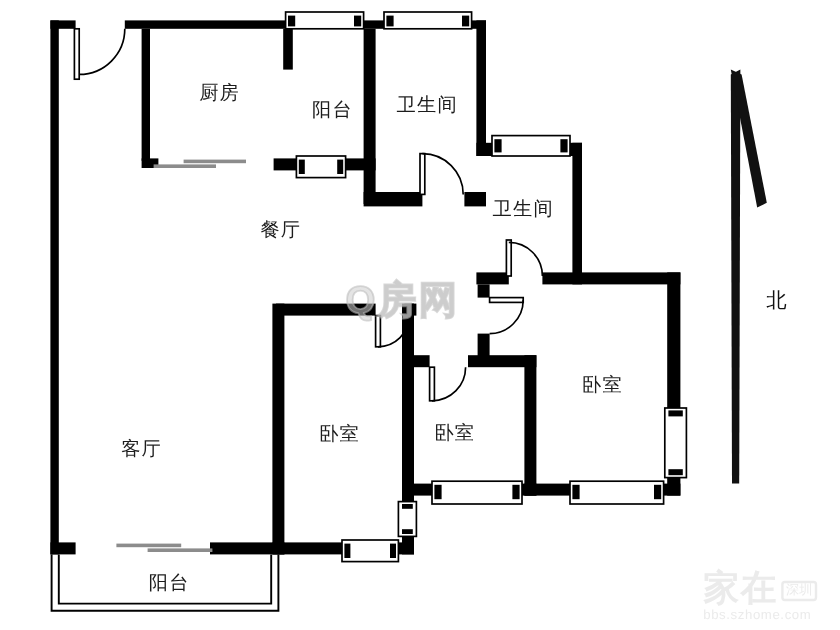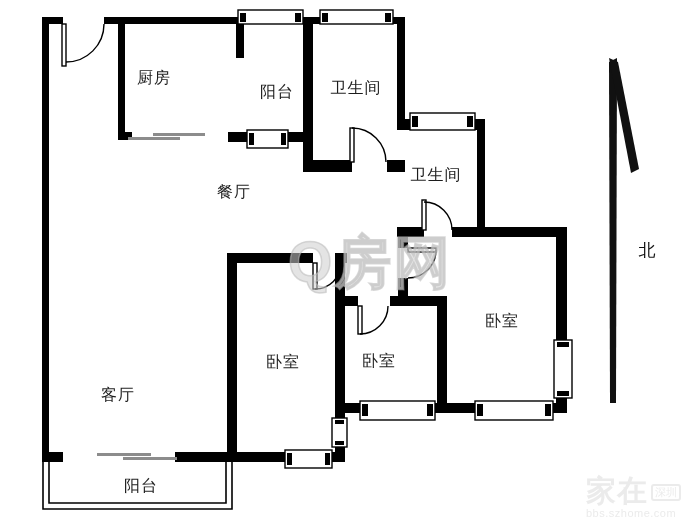--- a/index.html
+++ b/index.html
@@ -11,21 +11,21 @@
   .room-label{
     position:absolute;transform:translate(-50%,-50%);
     font-size:16px;color:#1c1c1c;letter-spacing:1px;white-space:nowrap;
   }
   .north-label{
     position:absolute;transform:translate(-50%,-50%);
     font-size:17px;color:#111;
   }
   .wm-center{
     position:absolute;left:288px;top:234px;width:140px;
-    font-size:57px;font-weight:bold;line-height:1;
+    font-size:32px;font-weight:bold;line-height:1;
     color:rgba(205,205,205,0.55);
     -webkit-text-stroke:1.5px rgba(185,185,185,0.55);
     letter-spacing:2px;white-space:nowrap;
   }
   .wm-corner{
     position:absolute;right:4px;bottom:6px;width:110px;color:#ebebeb;line-height:1;
   }
   .wm-corner .row1{display:flex;align-items:flex-start;}
   .wm-corner .brand{font-size:30px;font-weight:bold;letter-spacing:1px;}
   .wm-corner .badge{
@@ -199,26 +199,26 @@
       <path d="M 43 462 L 43 509 L 232 509 L 232 462"></path>
       <path d="M 49 462 L 49 503 L 226 503 L 226 462"></path>
     </g>
 
     <g fill="#111">
       <polygon points="609,62 617,58 616,403 610,403"></polygon>
       <polygon points="609,58 618,62 639,169 631,173"></polygon>
     </g>
   </svg>
 
-  <div class="room-label" style="left:154px;top:78px">厨房</div>
+  <div class="room-label" style="left:183px;top:78px">厨房</div>
   <div class="room-label" style="left:277px;top:92px">阳台</div>
   <div class="room-label" style="left:356px;top:88px">卫生间</div>
   <div class="room-label" style="left:234px;top:192px">餐厅</div>
   <div class="room-label" style="left:436px;top:175px">卫生间</div>
-  <div class="room-label" style="left:118px;top:395px">客厅</div>
+  <div class="room-label" style="left:118px;top:375px">客厅</div>
   <div class="room-label" style="left:283px;top:362px">卧室</div>
   <div class="room-label" style="left:379px;top:361px">卧室</div>
   <div class="room-label" style="left:502px;top:321px">卧室</div>
   <div class="room-label" style="left:141px;top:486px">阳台</div>
 
   <div class="north-label" style="left:647px;top:250px">北</div>
 
   <div class="wm-center">Q房网</div>
 
   <div class="wm-corner">

